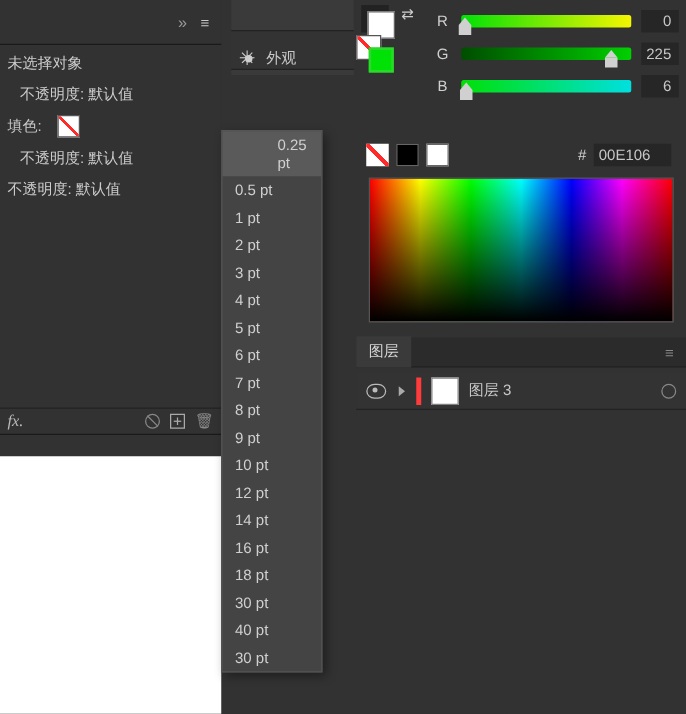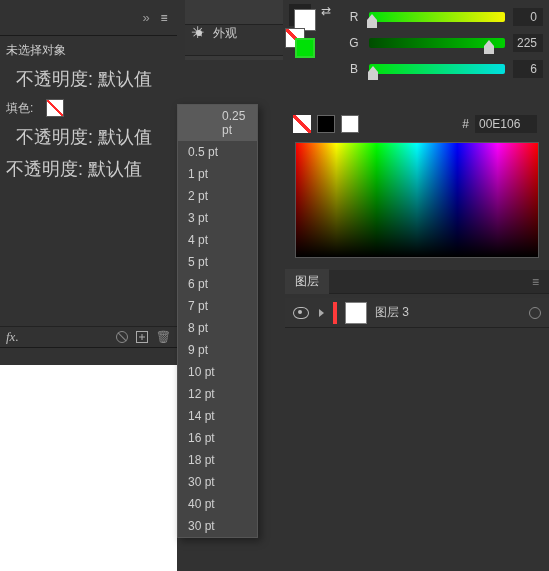--- a/index.html
+++ b/index.html
@@ -15,21 +15,21 @@
 
 .stroke-row { display:flex; align-items:center; gap:4px; padding: 4px 6px; }
 .lbl { min-width: 34px; }
 .swatch-wrap { width:18px; height:18px; border:2px solid #26c926; display:flex; align-items:center; justify-content:center; background:#3a3a3a; }
 .swatch-inner { width:6px; height:6px; border:1px solid #9cd09c; }
 .drop-btn { width:18px; height:18px; background:#3a3a3a; display:flex; align-items:center; justify-content:center; }
 .drop-btn::after { content:""; border-left:4px solid transparent; border-right:4px solid transparent; border-top:5px solid #c8c8c8; }
 .link-ico { width:18px; height:18px; display:flex; align-items:center; justify-content:center; color:#aaa; }
 .num-field { width:52px; height:20px; background:#262626; display:flex; align-items:center; justify-content:center; }
 
-.opacity-row { padding: 4px 6px 4px 16px; font-size:18px; color:#ccc; }
+.opacity-row { padding: 4px 6px 4px 16px; font-size:12px; color:#ccc; }
 
 .fill-row { display:flex; align-items:center; gap:6px; padding:4px 6px; }
 .fill-swatch { width:18px; height:18px; background:#fff; position:relative; border:1px solid #555; }
 .fill-swatch::after { content:""; position:absolute; left:0; top:0; right:0; bottom:0; background: linear-gradient(45deg, transparent 45%, #ff2a2a 45%, #ff2a2a 55%, transparent 55%); }
 
 .fx-row { position:absolute; left:0; width:177px; top:326px; height:22px; display:flex; align-items:center; justify-content:space-between; padding:0 6px; background:#323232; border-top:1px solid #222; border-bottom:1px solid #1a1a1a; }
 .fx-left { font-style:italic; font-family: Georgia, serif; color:#bbb; font-size:13px; }
 .fx-right { display:flex; gap:8px; align-items:center; }
 .noentry { width:12px; height:12px; border:1.4px solid #888; border-radius:50%; position:relative; }
 .noentry::after { content:""; position:absolute; width:12px; height:1.4px; background:#888; top:50%; left:50%; transform:translate(-50%,-50%) rotate(45deg); }
@@ -40,21 +40,21 @@
 .canvas { position:absolute; left:0; top:365px; width:177px; height:206px; background:#fff; }
 
 
 .dd-list { position:absolute; left:177px; top:104px; width:81px; background:#444; border:1px solid #555; box-shadow: 3px 3px 8px rgba(0,0,0,.4); max-height:467px; overflow:visible; }
 .dd-item { padding:4px 10px; cursor:default; color:#d0d0d0; }
 .dd-item.sel { background:#5a5a5a;padding-left:44px; }
 
 
 .mid-panel { position:absolute; left:185px; top:0; width:98px; height:60px; background:#3a3a3a; }
 .mid-tab { height:24px; padding:4px 8px; color:#888; font-size:10px; }
-.mid-row { height:32px; display:flex; align-items:flex-start; gap:6px; padding:0 6px; border-top:1px solid #222; border-bottom:1px solid #222; background:#333; }
+.mid-row { height:32px; display:flex; align-items:flex-end; gap:6px; padding:0 6px; border-top:1px solid #222; border-bottom:1px solid #222; background:#333; }
 .sun { width:16px; height:16px; position:relative; }
 .sun::before { content:""; position:absolute; width:6px; height:6px; border-radius:50%; background:#d0d0d0; top:5px; left:5px; }
 .sun-rays::after { content:"✳"; color:#ccc; font-size:16px; position:absolute; top:-2px; left:0; }
 
 
 .right-panel { position:absolute; left:285px; top:0; width:264px; height:571px; background:#323232; }
 
 .colorhead { position:absolute; left:0; top:0; width:260px; height:104px; }
 .swatches-block { position:absolute; left:4px; top:4px; }
 .swb { width:22px; height:22px; position:relative; }

